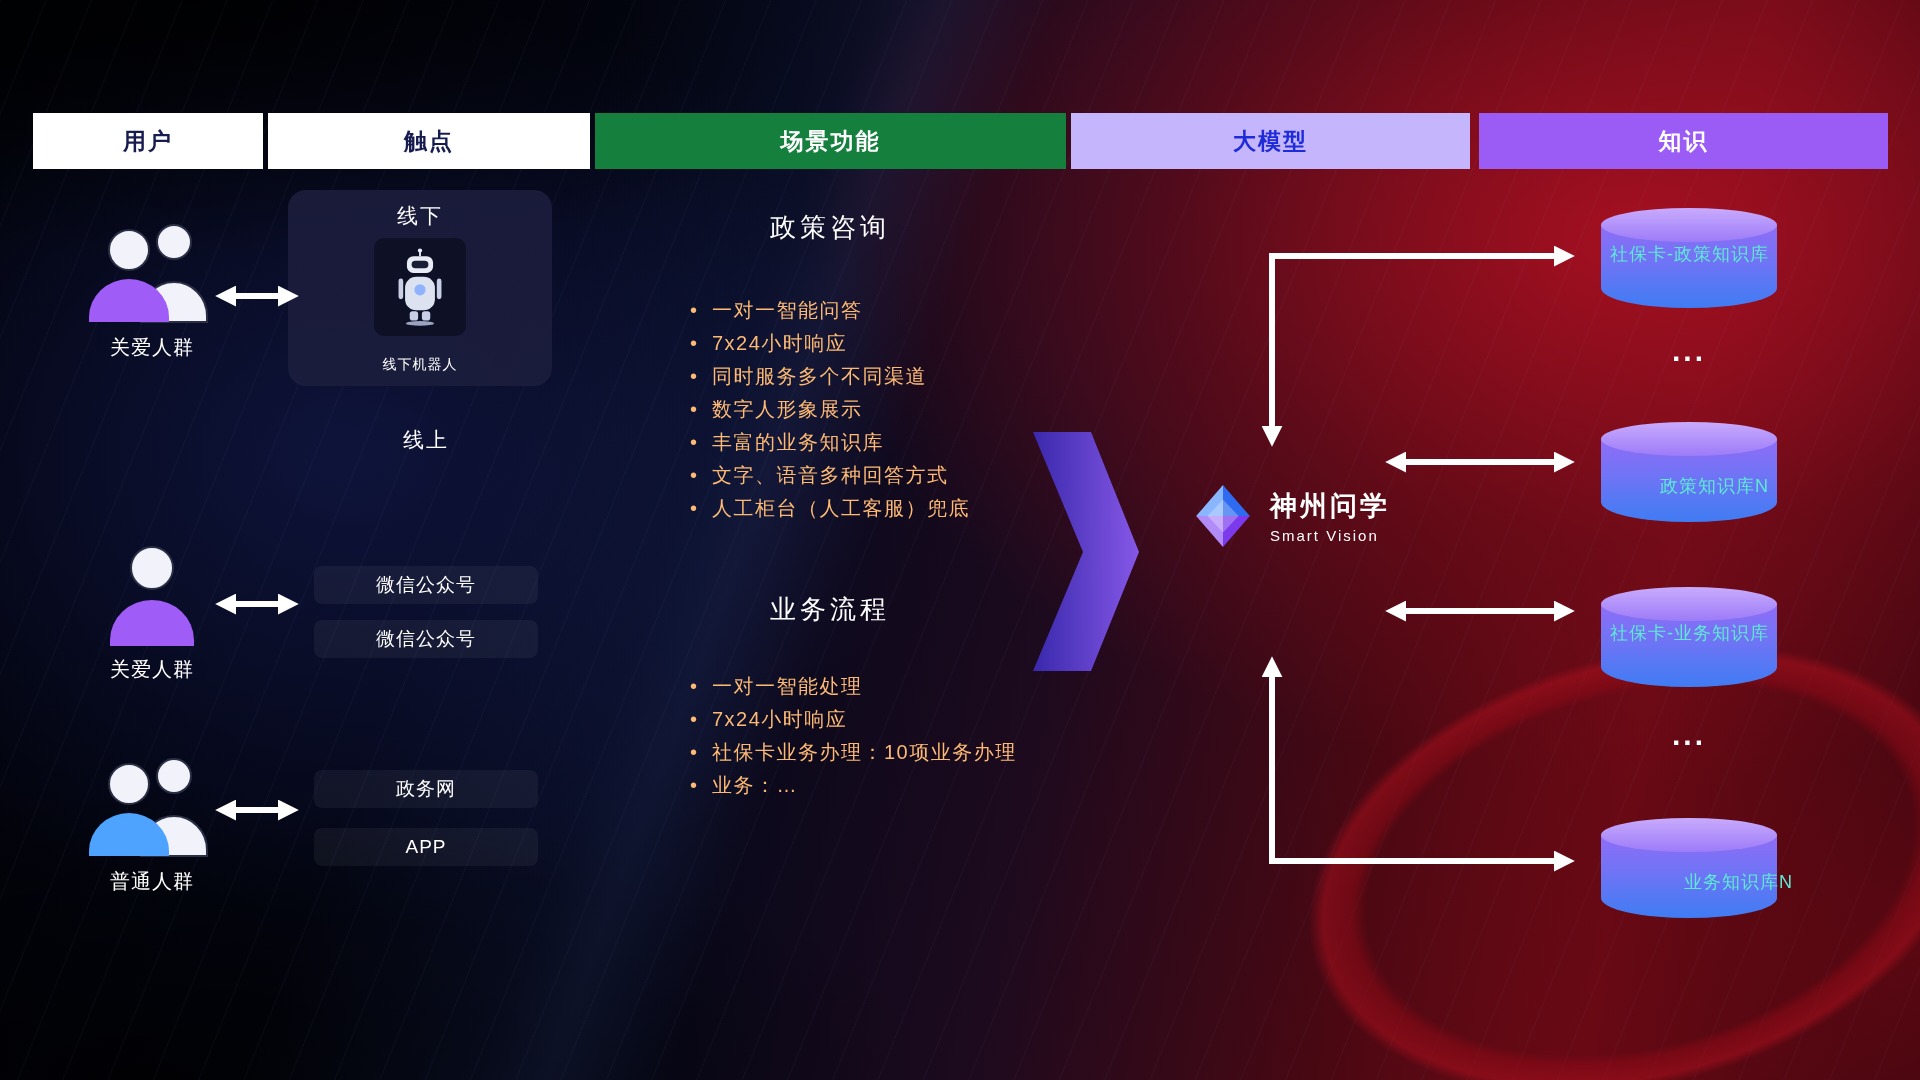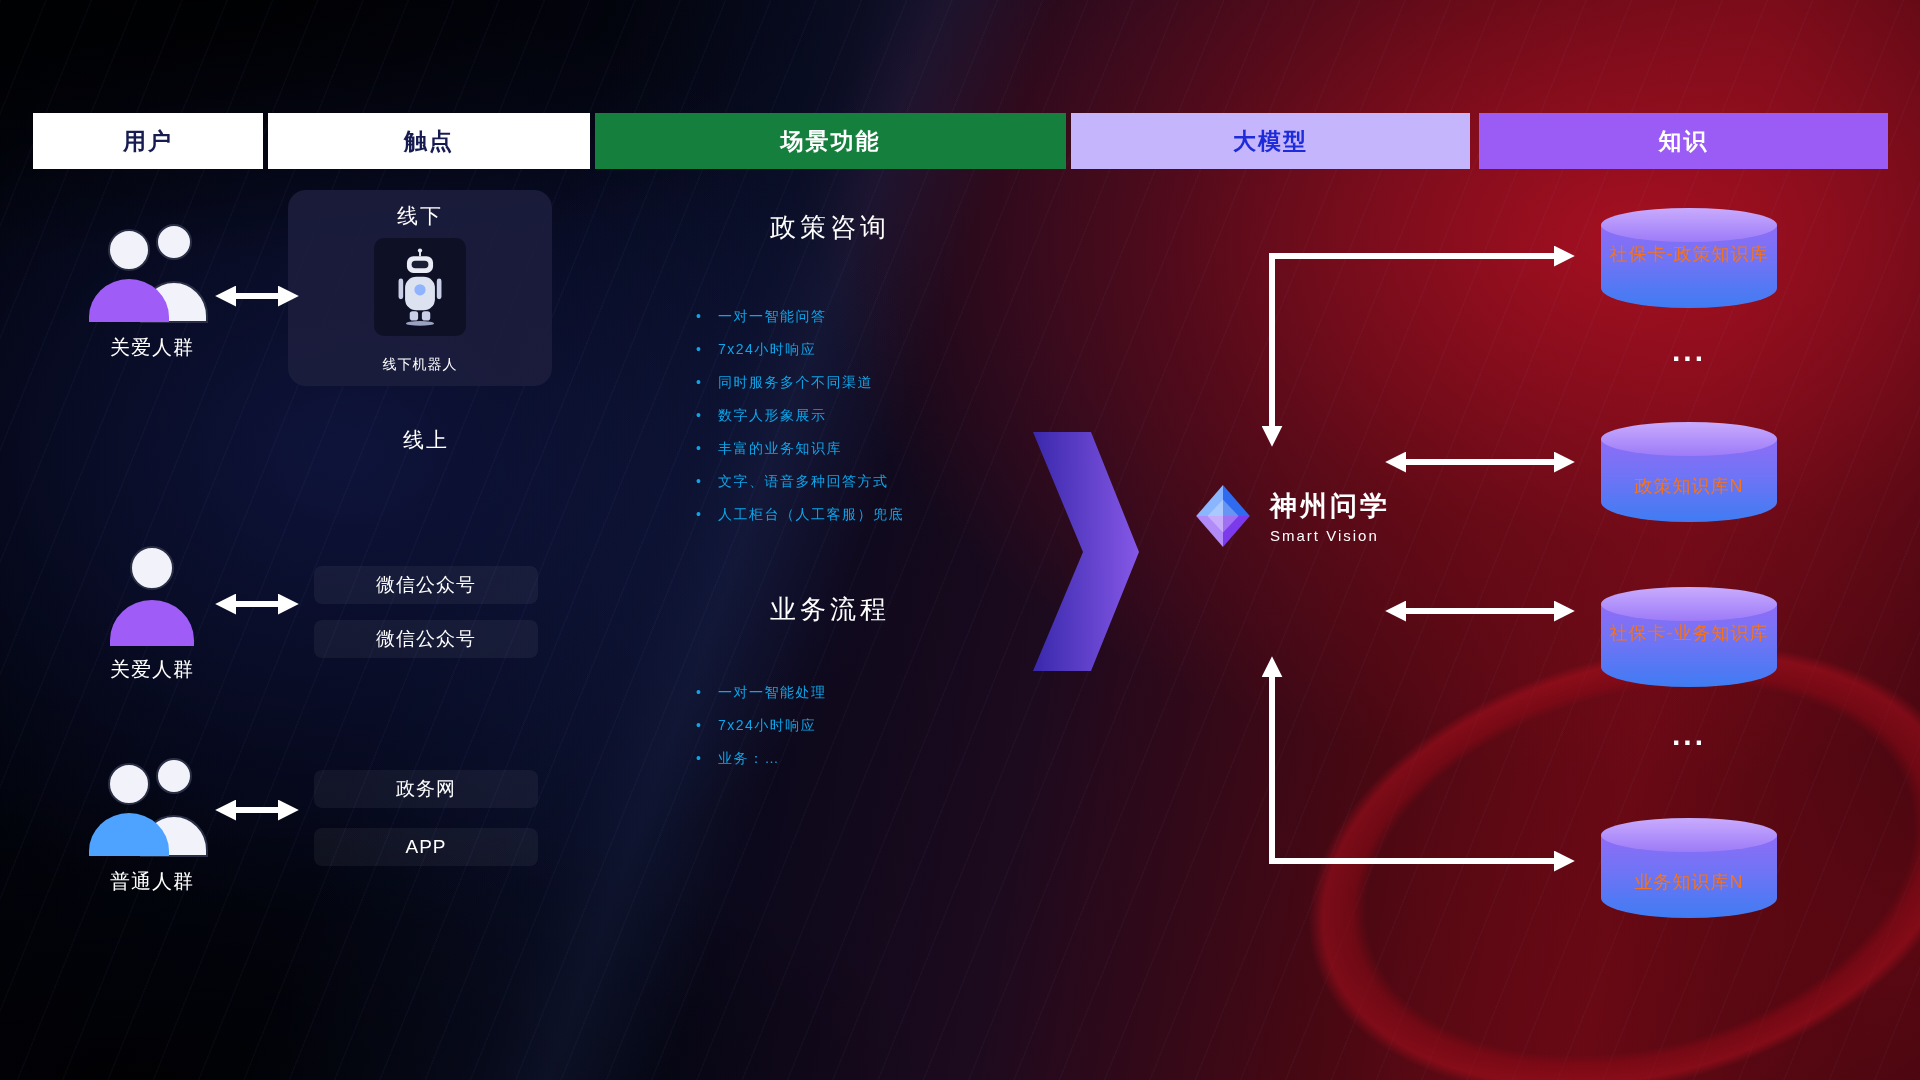--- a/index.html
+++ b/index.html
@@ -69,21 +69,21 @@
   .tp-online-title { position:absolute; left:294px; top:426px; width:264px; z-index:2; text-align:center; color:#fff; font-size:21px; letter-spacing:2px; }
   .tp-channel {
     position:absolute; left:314px; width:224px; height:38px; z-index:2;
     line-height:38px; text-align:center; color:#fff; font-size:19px; letter-spacing:1px;
     background:rgba(255,255,255,0.05); border-radius:8px;
   }
   .ch-0 { top:566px; } .ch-1 { top:620px; } .ch-2 { top:770px; } .ch-3 { top:828px; }
   
   .scn-title { position:absolute; left:620px; width:420px; z-index:2; text-align:center; color:#fff; font-size:26px; letter-spacing:4px; }
   .st-0 { top:210px; } .st-1 { top:592px; }
-  .scn-list { position:absolute; left:682px; z-index:2; margin:12px; padding:0; color:#0ea5e9; font-size:14px; line-height:33px; letter-spacing:1.5px; }
+  .scn-list { position:absolute; left:682px; z-index:2; margin:6px; padding:0; color:#fdba74; font-size:20px; line-height:33px; letter-spacing:1.5px; }
   .sl-0 { top:288px; } .sl-1 { top:664px; }
   .scn-list li { list-style:none; position:relative; padding-left:24px; }
   .scn-list li::before { content:"•"; position:absolute; left:2px; }
   
   .big-arrow { position:absolute; left:1033px; top:432px; z-index:2; }
   .model-logo { position:absolute; left:1190px; top:483px; z-index:2; display:flex; align-items:center; gap:14px; }
   .model-text { color:#fff; }
   .model-name { font-size:27px; font-weight:bold; letter-spacing:3px; }
   .model-sub  { font-size:15px; letter-spacing:2px; margin-top:3px; }
   
@@ -91,25 +91,25 @@
   .cyl-body {
     position:absolute; top:17px; left:0; width:176px; height:83px;
     background:linear-gradient(180deg,#8f6df7 0%, #6f74f5 45%, #3f7cf3 100%);
     border-radius:0 0 88px 88px / 0 0 20px 20px;
   }
   .cyl-top {
     position:absolute; top:0; left:0; width:176px; height:34px; border-radius:50%;
     background:linear-gradient(180deg,#c8abfd,#9d7bf8);
   }
   .cyl-label {
-    position:absolute; top:34px; left:8px; right:8px; text-align:center;
-    color:#f97316; font-size:18px; line-height:1.35; z-index:3; letter-spacing:1px;
+    position:absolute; top:34px; left:8px; right:8px; text-align:right;
+    color:#5eead4; font-size:18px; line-height:1.35; z-index:3; letter-spacing:1px;
   }
   .cyl-label.single { top:52px; }
-  .k-0 { top:208px; } .k-1 { top:422px; } .k-2 { top:587px; } .k-3 { top:818px; }
+  .k-0 { top:208px; } .k-1 { top:422px; } .k-2 { top:587px; } .k-3 { top:818px;padding-left:24px; }
   .dots { position:absolute; left:1601px; width:176px; z-index:2; text-align:center; color:#fff; font-size:30px; font-weight:bold; letter-spacing:3px; }
   .d-0 { top:334px; } .d-1 { top:718px; }
   
   .connections { position:absolute; left:0; top:0; z-index:4; pointer-events:none; }
 </style>
 </head>
 <body>
 
 <div class="bg-base"></div>
 <div class="bg-vignette"></div>
@@ -181,20 +181,21 @@
   <li>同时服务多个不同渠道</li>
   <li>数字人形象展示</li>
   <li>丰富的业务知识库</li>
   <li>文字、语音多种回答方式</li>
   <li>人工柜台（人工客服）兜底</li>
 </ul>
 <div class="scn-title st-1">业务流程</div>
 <ul class="scn-list sl-1">
   <li>一对一智能处理</li>
   <li>7x24小时响应</li>
+  <li>社保卡业务办理：10项业务办理</li>
   <li>业务：…</li>
 </ul>
 
 <svg class="big-arrow" width="106" height="239" viewBox="0 0 106 239">
   <defs>
     <linearGradient id="bigArrowGrad" x1="0" y1="0" x2="1" y2="0">
       <stop offset="0" stop-color="#3b2bb8" stop-opacity="0.92"></stop>
       <stop offset="1" stop-color="#8a5cf2" stop-opacity="0.95"></stop>
     </linearGradient>
   </defs>

